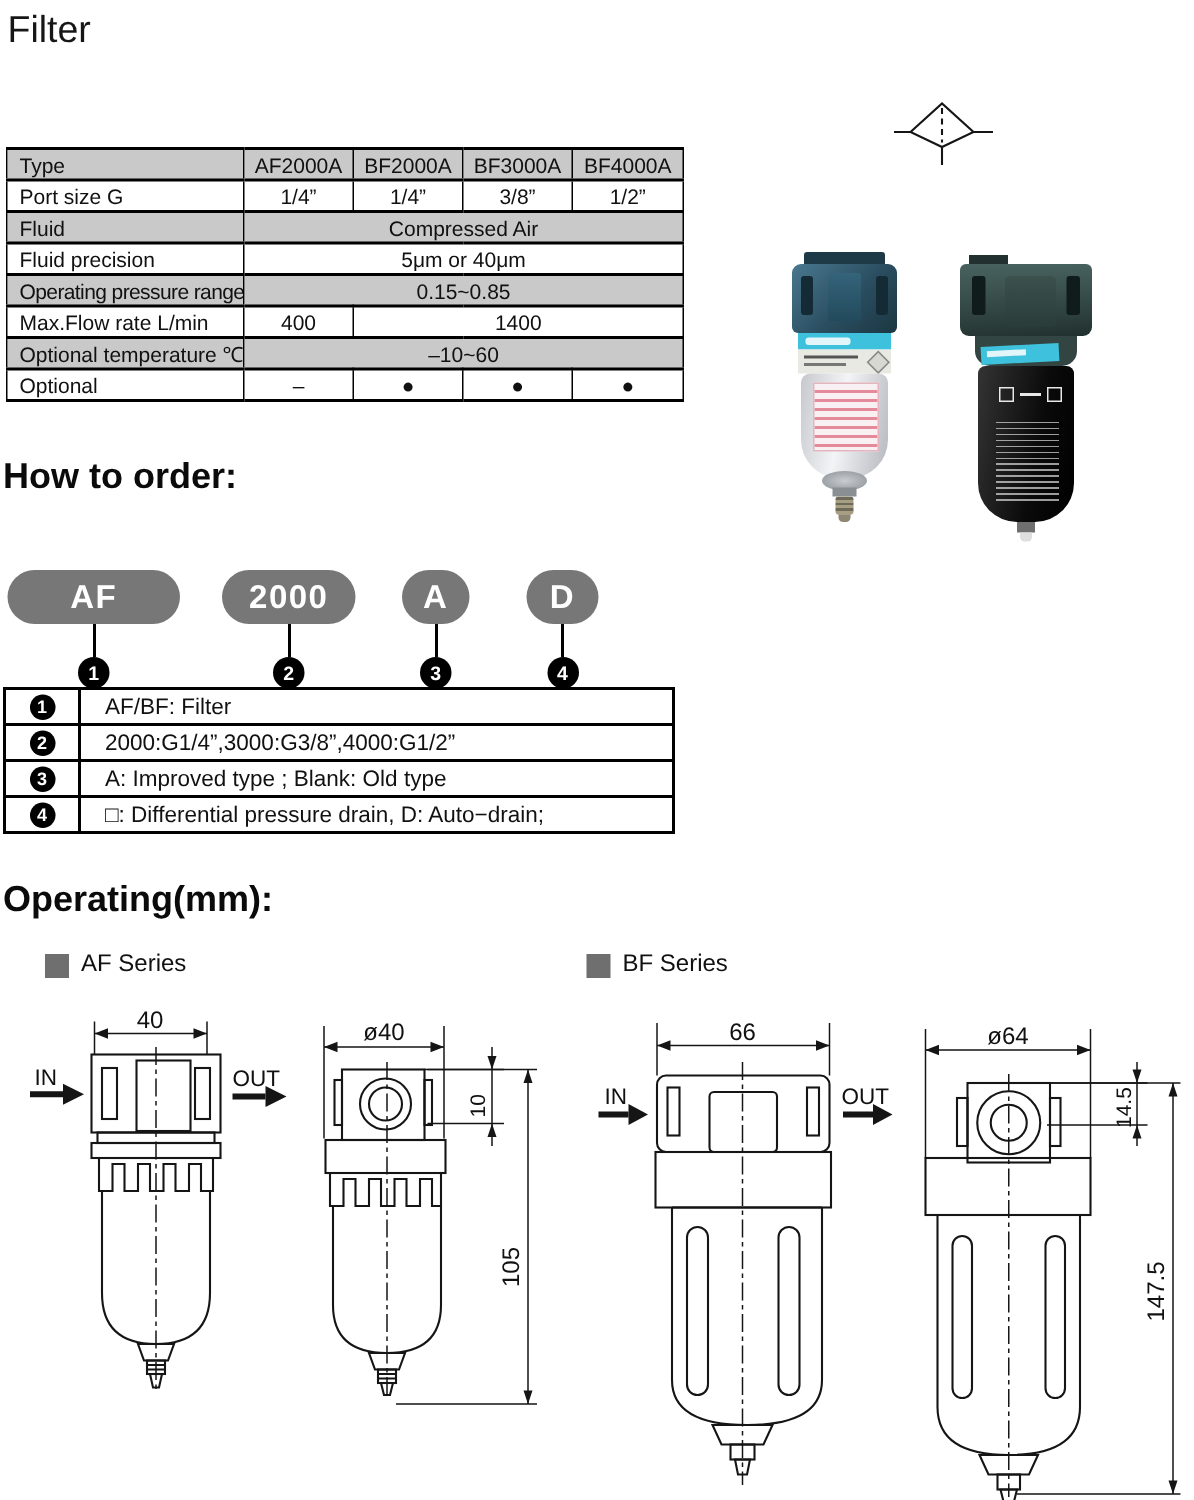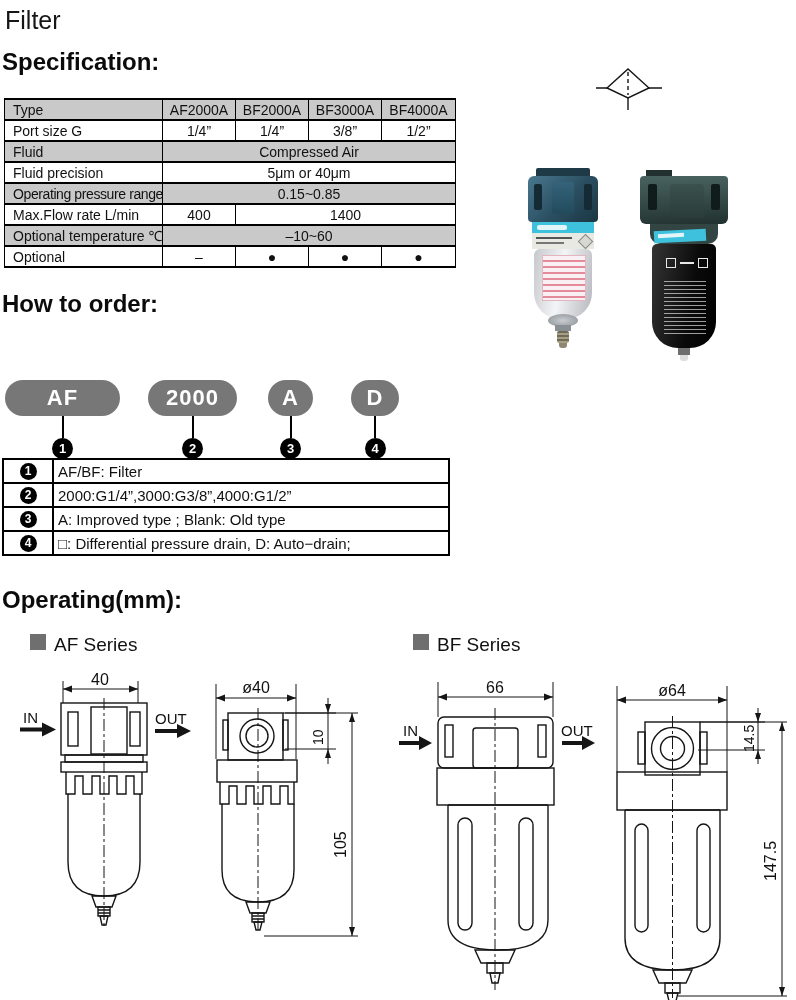--- a/index.html
+++ b/index.html
@@ -25,47 +25,46 @@
   .pill{height:36px;border-radius:18px;background:#777;color:#fff;font-size:22px;
         font-weight:bold;display:flex;align-items:center;justify-content:center;letter-spacing:1px;margin-top:32px;}
   .stem{width:2px;height:22px;background:#000;margin:0 auto;}
   .numcircle{width:21px;height:21px;border-radius:50%;background:#000;color:#fff;
              font-size:13px;font-weight:bold;line-height:21px;text-align:center;margin:0 auto;}
 
   
   table.legend{border-collapse:collapse;table-layout:fixed;width:448px;}
   table.legend td{border:2px solid #000;height:22px;font-size:15px;padding:0;}
   table.legend td.num{width:48px;text-align:center;}
-  table.legend td.txt{padding-left:4px;}
+  table.legend td.txt{padding-left:16px;}
   .badge{display:inline-block;width:17px;height:17px;border-radius:50%;background:#000;
          color:#fff;font-size:12px;font-weight:bold;line-height:17px;text-align:center;vertical-align:middle;}
 
   
-  .series-label{font-size:19px;color:#111;display:flex;align-items:flex-start;gap:8px;}
+  .series-label{font-size:16px;color:#111;display:flex;align-items:flex-end;gap:8px;}
   .series-bullet{width:16px;height:16px;background:#6f6f6f;display:inline-block;}
 
   svg .ol{stroke:#151515;fill:none;stroke-width:1.4px;}
   svg .thin{stroke:#151515;fill:none;stroke-width:1px;}
   svg .cl{stroke:#151515;fill:none;stroke-width:1px;stroke-dasharray:12 3 3 3;}
   svg .fillb{fill:#151515;stroke:none;}
   svg text{fill:#111;stroke:none;font-family:"Liberation Sans",sans-serif;}
   .dimtxt{font-size:16px;}
   .dimtxt-s{font-size:14px;}
   .iotxt{font-size:15px;}
 
   
   .photo-part{position:absolute;}
 </style>
 </head>
 <body>
 
 <div id="canvas">
 
   <div class="abs page-title" style="left:5px;top:6px;">Filter</div>
-  <div class="abs h2" style="left:2px;top:48px;">Specification:</div>
 
   <table class="spec abs" style="left:4px;top:98px;">
     <colgroup>
         <col style="width:158px">
         <col style="width:73px">
         <col style="width:73px">
         <col style="width:73px">
         <col style="width:74px">
       </colgroup>
     <tbody>
@@ -163,21 +162,21 @@
 
       <div class="photo-part" style="left:14px;top:14px;width:8px;height:8px;border:1px solid #e8e8e8;"></div>
       <div class="photo-part" style="left:28px;top:18px;width:14px;height:2px;background:#e8e8e8;"></div>
       <div class="photo-part" style="left:46px;top:14px;width:8px;height:8px;border:1px solid #e8e8e8;"></div>
       <div class="photo-part" style="left:12px;top:34px;width:42px;height:56px;background:repeating-linear-gradient(transparent 0 3px,#cfcfcf 3px 4px);opacity:.75;"></div>
     </div>
     <div class="photo-part" style="left:38px;top:178px;width:12px;height:7px;background:#6f6f6f;"></div>
     <div class="photo-part" style="left:40px;top:185px;width:8px;height:6px;background:#dedede;border-radius:0 0 3px 3px;"></div>
   </div>
 
-  <div class="abs h2" style="left:2px;top:290px;">How to order:</div>
+  <div class="abs h2" style="left:2px;top:304px;">How to order:</div>
 
   <div class="order-col" style="left:5px;width:115px;">
     <div class="pill">AF</div>
     <div class="stem"></div>
     <div class="numcircle">1</div>
   </div>
   <div class="order-col" style="left:148px;width:89px;">
     <div class="pill">2000</div>
     <div class="stem"></div>
     <div class="numcircle">2</div>
@@ -213,21 +212,21 @@
     </tr>
   </tbody>
     </table>
 
   <div class="abs h2" style="left:2px;top:586px;">Operating(mm):</div>
 
   <div class="abs series-label" style="left:30px;top:634px;">
     <span class="series-bullet"></span>
     <span>AF Series</span>
   </div>
-  <div class="abs series-label" style="left:413px;top:634px;">
+  <div class="abs series-label" style="left:391px;top:634px;">
     <span class="series-bullet"></span>
     <span>BF Series</span>
   </div>
 
   <svg class="abs" style="left:18px;top:666px;" width="360" height="330" viewBox="0 0 360 330">
 
     <g class="ol">
       <rect x="43" y="37" width="86" height="52"></rect>
       <rect x="50" y="46" width="10" height="34"></rect>
       <rect x="112" y="46" width="10" height="34"></rect>

